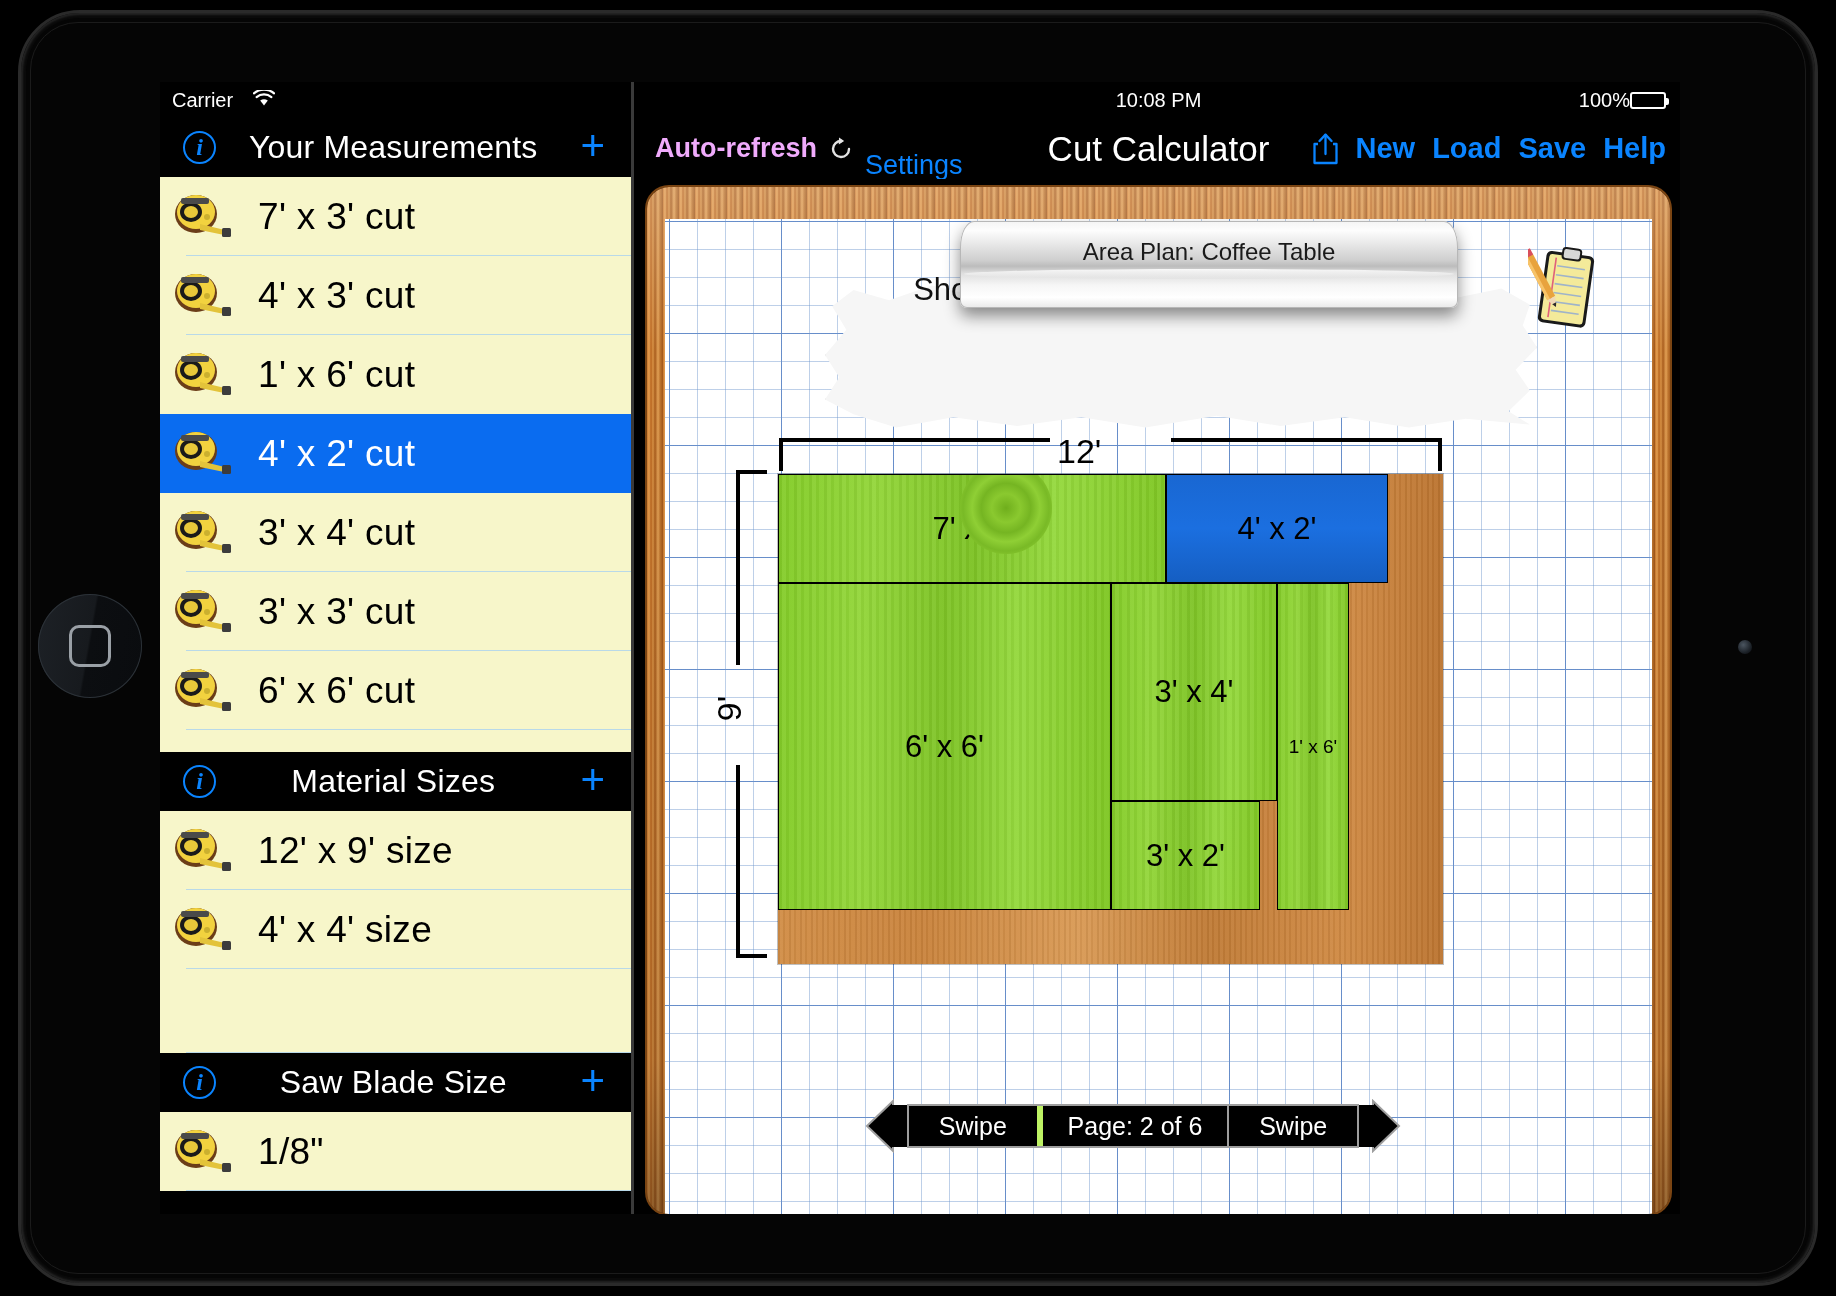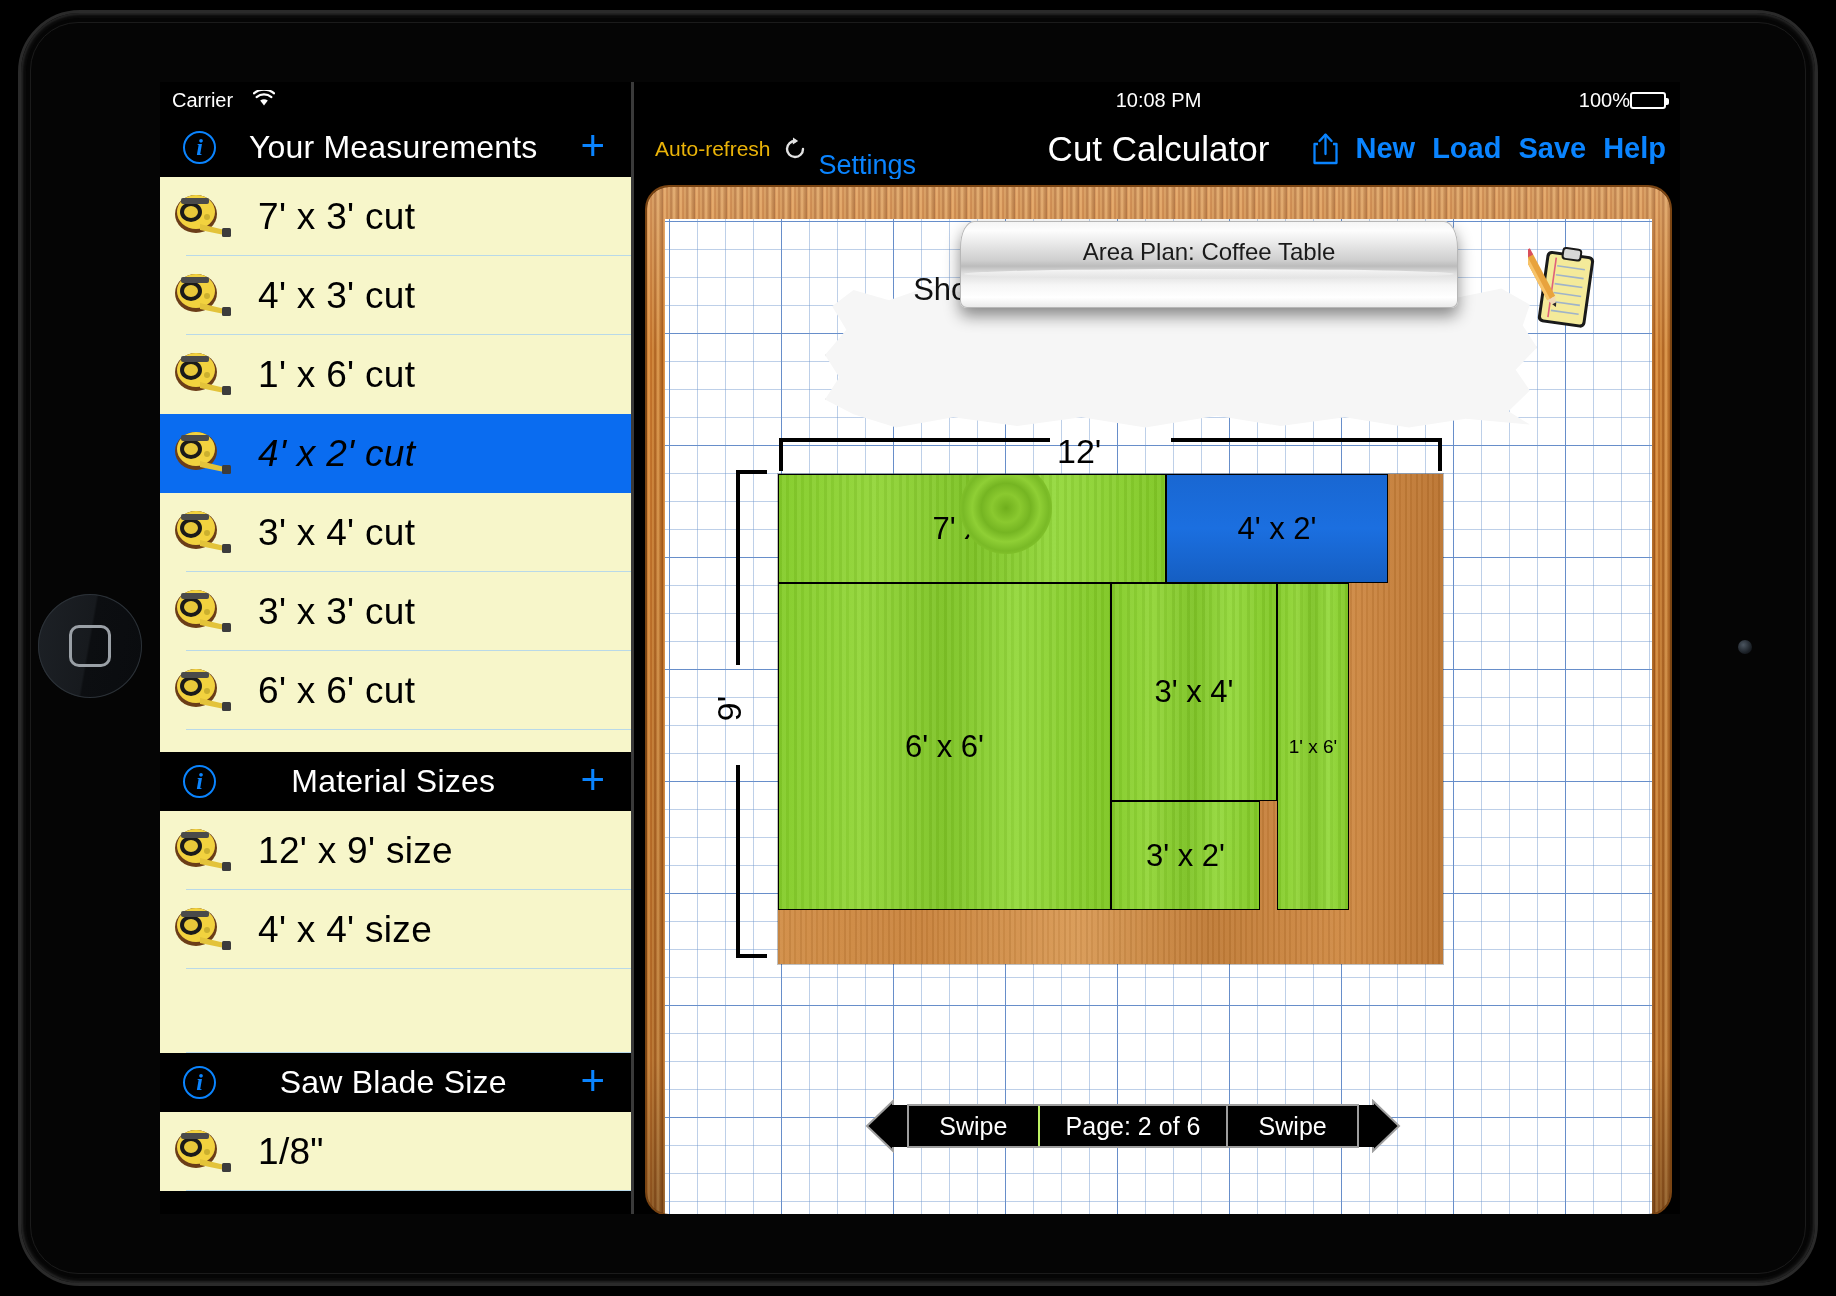--- a/index.html
+++ b/index.html
@@ -142,21 +142,21 @@
     margin-left: 12px;
     flex: 0 0 auto;
     position: relative;
   }
   .row-label {
     font-size: 37px;
     color: #000;
     margin-left: 24px;
     letter-spacing: .3px;
   }
-  .list-row.selected .row-label { color: #000000; font-style: italic; }
+  .list-row.selected .row-label { color: #ffffff; }
   .list-spacer { background: #f7f6ca; position: relative; }
   .list-spacer .rule {
     position: absolute; left: 26px; right: 0; bottom: 0;
     height: 1px; background: #b9d9e8;
   }
 
   
   #pane {
     position: absolute; left: 477px; top: 0;
     width: 1043px; height: 1132px;
@@ -187,21 +187,21 @@
     border-radius: 0 2px 2px 0;
   }
 
   .toolbar {
     height: 61px;
     display: flex; align-items: center;
     position: relative;
     color: #fff;
   }
   .tb-left { display: flex; align-items: center; gap: 11px; margin-left: 18px; }
-  .tb-autorefresh { color: #eab308; font-size: 21px; font-weight: normal; }
+  .tb-autorefresh { color: #f0abfc; font-size: 27px; font-weight: bold; }
   .refresh-icon { width: 26px; height: 26px; }
   .tb-settings { color: #0a84ff; font-size: 27px; margin-top: 34px; }
   .tb-title {
     position: absolute; left: 0; right: 0;
     text-align: center;
     font-size: 35px; color: #fff;
     pointer-events: none;
   }
   .tb-right {
     position: absolute; right: 14px;
@@ -389,21 +389,21 @@
     background: #000;
     border: 2px solid #9e9e9e;
     box-sizing: border-box;
     display: flex; align-items: stretch;
   }
   .nav-cell {
     flex: 1;
     display: flex; align-items: center; justify-content: center;
     color: #fff; font-size: 25px;
   }
-  .nav-cell.mid { flex: 1.45; border-left: 2px solid #bef264; border-right: 2px solid #9e9e9e; }
+  .nav-cell.mid { flex: 1.45; border-left: 6px solid #bef264; border-right: 2px solid #9e9e9e; }
 </style>
 </head>
 <body>
 
 <div id="device">
   <div class="ipad-body"></div>
   <div class="ipad-inner-edge"></div>
 
   <div class="home-button">
     <div class="square"></div>

